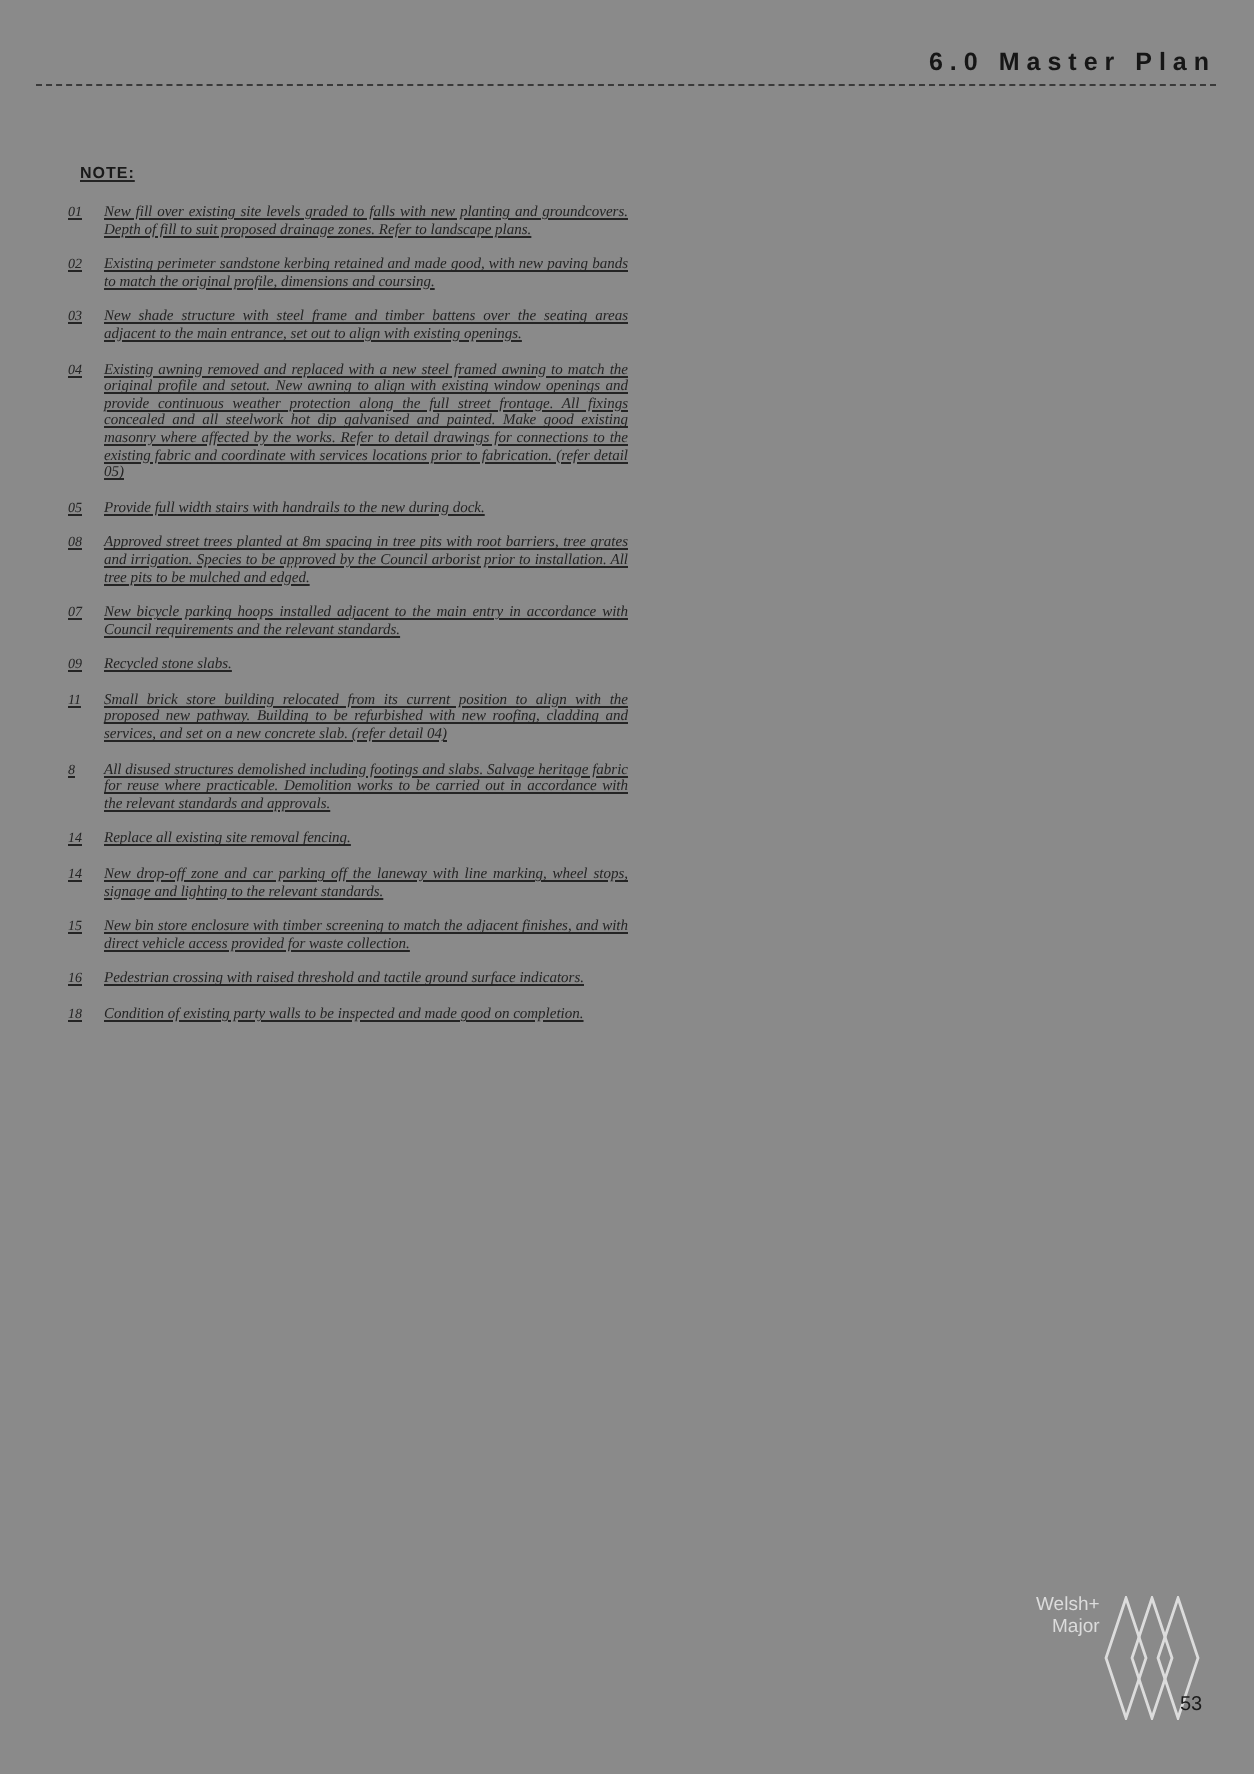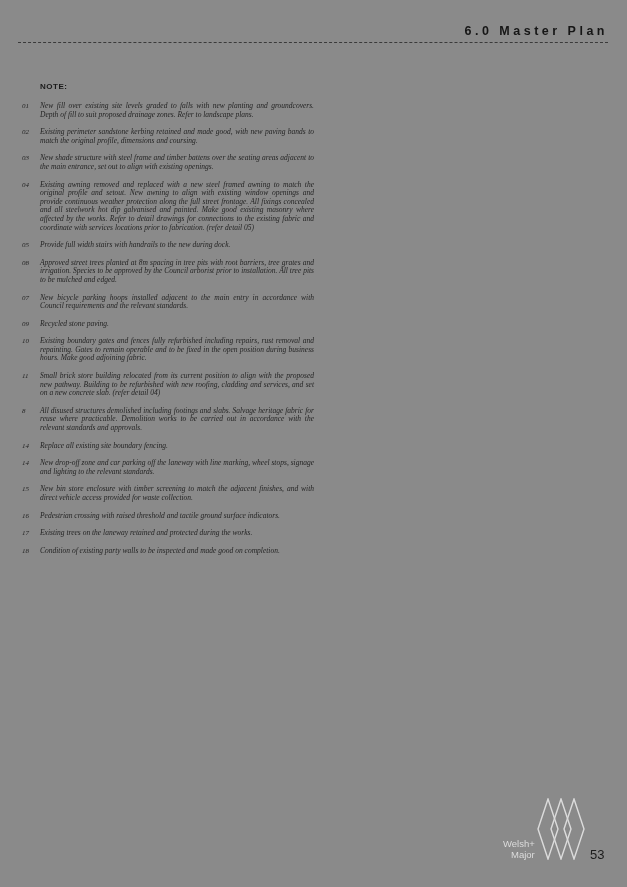--- a/index.html
+++ b/index.html
@@ -25,71 +25,73 @@
     top:42px; left:18px; right:19px;
     border-top:1.6px dashed #3a3a3a;
     filter:blur(0.3px);
   }
   .notes {
     position:absolute;
     top:82px; left:22px;
     width:292px;
     color:#242424;
     filter:blur(0.32px);
+    text-decoration:underline;
   }
   .note-heading {
     font-family:"Liberation Sans", sans-serif;
     font-size:8px;
     font-weight:bold;
     letter-spacing:0.5px;
     color:#1a1a1a;
     margin-left:18px;
     margin-bottom:11px;
   }
   .note-item {
     display:flex;
     align-items:flex-start;
     margin-bottom:9px;
+    margin-left:12px;
   }
   .note-num {
     flex:0 0 18px;
     font-style:italic;
     font-size:7px;
     line-height:8.6px;
     color:#242424;
   }
   .note-text {
     flex:1;
     font-style:italic;
     font-size:7.5px;
     line-height:8.6px;
     text-align:justify;
     color:#242424;
   }
   .logo {
     position:absolute;
-    left:503px; top:798px;
+    left:518px; top:798px;
     display:flex;
-    align-items:flex-end;
+    align-items:flex-start;
     gap:2px;
   }
   .logo-text {
     font-family:"Liberation Sans", sans-serif;
     font-size:9.5px;
     line-height:10.5px;
     color:#dcdcdc;
     text-align:right;
     filter:blur(0.25px);
   }
   .logo-mark { display:block; filter:blur(0.25px); }
   .page-number {
     position:absolute;
     left:590px; top:847px;
     font-family:"Liberation Sans", sans-serif;
-    font-size:13px;
+    font-size:10px;
     color:#1c1c1c;
     filter:blur(0.3px);
   }
 </style>
 </head>
 <body>
 
 <div class="page-title">6.0 Master Plan</div>
 <div class="header-rule"></div>
 
@@ -119,53 +121,45 @@
   <div class="note-item">
     <span class="note-num">08</span>
     <span class="note-text">Approved street trees planted at 8m spacing in tree pits with root barriers, tree grates and irrigation. Species to be approved by the Council arborist prior to installation. All tree pits to be mulched and edged.</span>
   </div>
   <div class="note-item">
     <span class="note-num">07</span>
     <span class="note-text">New bicycle parking hoops installed adjacent to the main entry in accordance with Council requirements and the relevant standards.</span>
   </div>
   <div class="note-item">
     <span class="note-num">09</span>
-    <span class="note-text">Recycled stone paving.</span>
-  </div>
-  <div class="note-item">
-    <span class="note-num">10</span>
-    <span class="note-text">Existing boundary gates and fences fully refurbished including repairs, rust removal and repainting. Gates to remain operable and to be fixed in the open position during business hours. Make good adjoining fabric.</span>
+    <span class="note-text">Recycled stone slabs.</span>
   </div>
   <div class="note-item">
     <span class="note-num">11</span>
     <span class="note-text">Small brick store building relocated from its current position to align with the proposed new pathway. Building to be refurbished with new roofing, cladding and services, and set on a new concrete slab. (refer detail 04)</span>
   </div>
   <div class="note-item">
     <span class="note-num">8</span>
     <span class="note-text">All disused structures demolished including footings and slabs. Salvage heritage fabric for reuse where practicable. Demolition works to be carried out in accordance with the relevant standards and approvals.</span>
   </div>
   <div class="note-item">
     <span class="note-num">14</span>
-    <span class="note-text">Replace all existing site boundary fencing.</span>
+    <span class="note-text">Replace all existing site removal fencing.</span>
   </div>
   <div class="note-item">
     <span class="note-num">14</span>
     <span class="note-text">New drop-off zone and car parking off the laneway with line marking, wheel stops, signage and lighting to the relevant standards.</span>
   </div>
   <div class="note-item">
     <span class="note-num">15</span>
     <span class="note-text">New bin store enclosure with timber screening to match the adjacent finishes, and with direct vehicle access provided for waste collection.</span>
   </div>
   <div class="note-item">
     <span class="note-num">16</span>
     <span class="note-text">Pedestrian crossing with raised threshold and tactile ground surface indicators.</span>
-  </div>
-  <div class="note-item">
-    <span class="note-num">17</span>
-    <span class="note-text">Existing trees on the laneway retained and protected during the works.</span>
   </div>
   <div class="note-item">
     <span class="note-num">18</span>
     <span class="note-text">Condition of existing party walls to be inspected and made good on completion.</span>
   </div>
 </div>
 
 <div class="logo">
   <div class="logo-text">
     <div>Welsh+</div>

